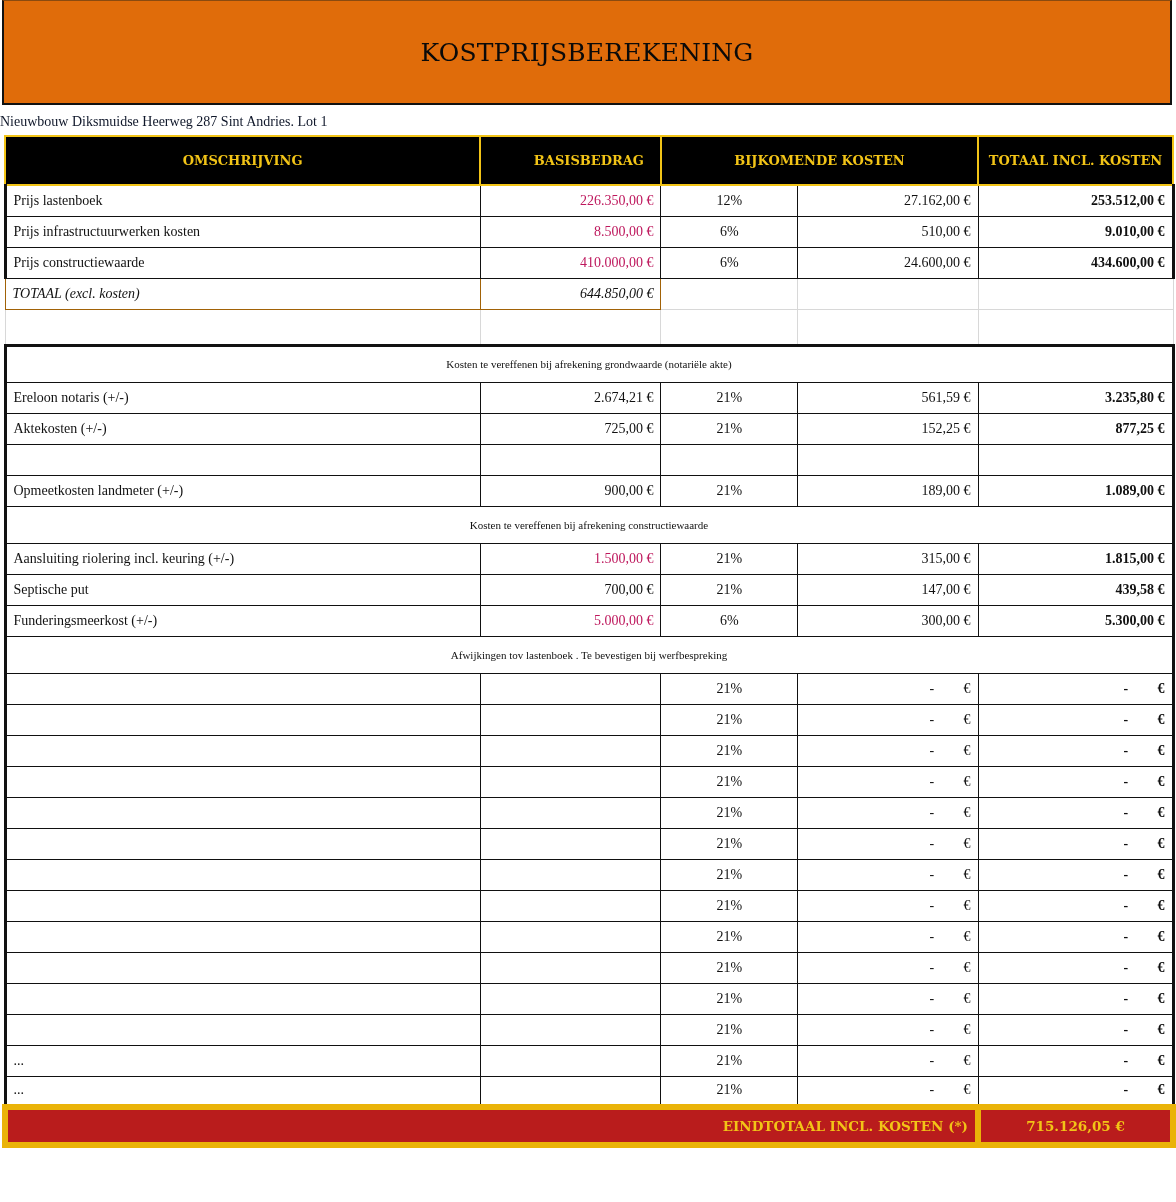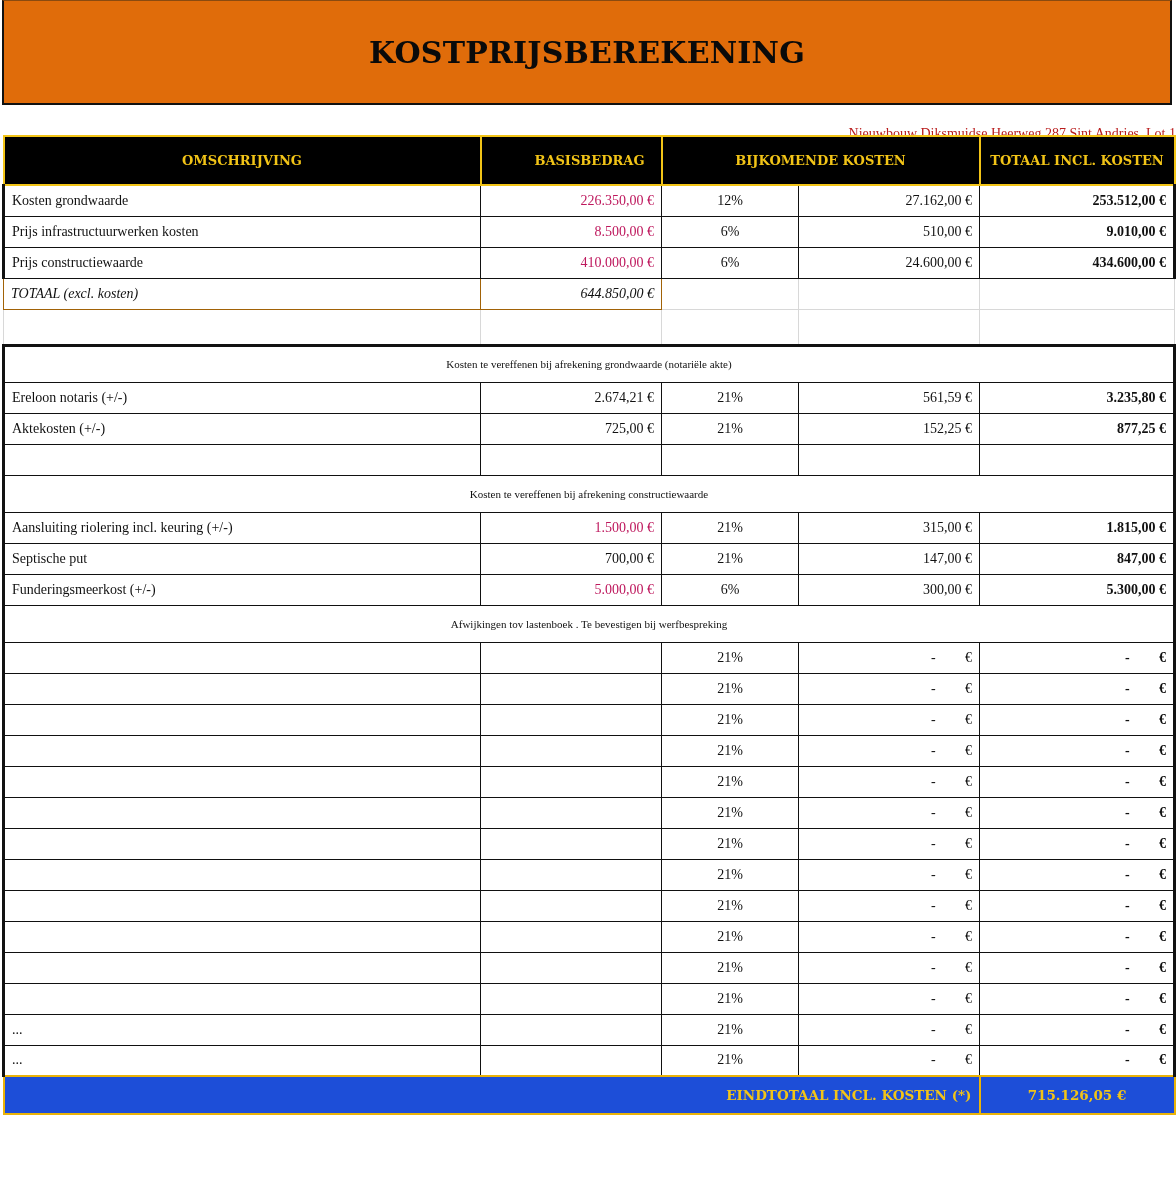--- a/index.html
+++ b/index.html
@@ -1,44 +1,44 @@
 <!DOCTYPE html>
 <html><head>
 <meta charset="utf-8">
 <style>
   html, body { margin:0; padding:0; background:#ffffff; }
   body { width:1176px; height:1202px; position:relative; overflow:hidden;
          font-family:"DejaVu Serif","Liberation Serif",serif; color:#111; }
   .title-bar { position:absolute; left:2px; top:0; width:1170px; height:105px;
                background:#e06c0a; border:2px solid #111; border-top:1px solid #8a4a10;
                box-sizing:border-box; display:flex; align-items:center; justify-content:center; }
-  .title-bar span { font-weight:bold; font-size:30px; letter-spacing:0.2px; color:#0a0a0a; }
-  .subtitle { position:absolute; left:0; top:126px; width:1176px; text-align:right;
-              font-size:14px; color:#b91c1c; font-family:"Liberation Serif",serif; }
+  .title-bar span { font-weight:normal; font-size:25px; letter-spacing:0.2px; color:#0a0a0a; }
+  .subtitle { position:absolute; left:0; top:114px; width:1176px; text-align:left;
+              font-size:14px; color:#0f172a; font-family:"Liberation Serif",serif; }
   table.sheet { position:absolute; left:2px; top:135px; border-collapse:collapse; table-layout:fixed; }
   table.sheet td { border:1px solid #111; font-size:14px; padding:0 7px; height:31px; box-sizing:border-box;
                    white-space:nowrap; overflow:hidden; font-family:"Liberation Serif",serif; }
   col.c1 { width:477px; } col.c2 { width:181px; } col.c3 { width:137px; } col.c4 { width:181px; } col.c5 { width:195px; }
   tr.hdr td { background:#000; color:#f2c417; font-weight:bold; font-size:14px; text-align:center; height:49px;
               border:2px solid #f2c417; font-family:"DejaVu Serif",serif; font-size:13px; }
   tr.hdr td.right { text-align:right; padding-right:16px; }
   .num { text-align:right; }
   .ctr { text-align:center; }
   .red { color:#be185d; }
   .bold { font-weight:bold; }
   .ital { font-style:italic; }
   tr.totaal td.bx { border:1px solid #a16207; }
   tr.blank td { border:1px solid #d8d8d8; border-bottom:3px solid #111; height:36px; }
   tr.totaal td.nb { border:1px solid #d8d8d8; }
   tr.section td { text-align:center; font-weight:normal; font-size:11px; height:37px; }
   tr.section.s1 td { border-top:3px solid #111; }
   td.edge-l { border-left:3px solid #111 !important; }
   td.edge-r { border-right:3px solid #111 !important; }
   tr.dash td.num .d { display:inline-block; width:34px; text-align:left; }
-  tr.foot td { background:#1d4ed8; color:#f2c417; font-weight:bold; height:38px; border:2px solid #eab308;
+  tr.foot td { background:#b91c1c; color:#f2c417; font-weight:bold; height:38px; border:6px solid #eab308;
                font-family:"DejaVu Serif",serif; font-size:13.5px; }
 </style>
 </head>
 <body>
 
 <div class="title-bar">
   <span>KOSTPRIJSBEREKENING</span>
 </div>
 <div class="subtitle">Nieuwbouw  Diksmuidse Heerweg 287 Sint Andries. Lot 1</div>
 
@@ -51,21 +51,21 @@
       <col class="c5">
     </colgroup>
   <tbody id="tbody">
     <tr class="hdr">
       <td>OMSCHRIJVING</td>
       <td class="right">BASISBEDRAG</td>
       <td colspan="2">BIJKOMENDE KOSTEN</td>
       <td>TOTAAL INCL. KOSTEN</td>
     </tr>
   <tr>
-        <td class="edge-l">Kosten grondwaarde</td>
+        <td class="edge-l">Prijs lastenboek</td>
         <td class="num red">226.350,00 €</td>
         <td class="ctr">12%</td>
         <td class="num">27.162,00 €</td>
         <td class="num bold edge-r">253.512,00 €</td>
       </tr>
       <tr>
         <td class="edge-l">Prijs infrastructuurwerken kosten</td>
         <td class="num red">8.500,00 €</td>
         <td class="ctr">6%</td>
         <td class="num">510,00 €</td>
@@ -109,36 +109,43 @@
         <td class="num">152,25 €</td>
         <td class="num bold edge-r">877,25 €</td>
       </tr>
       <tr>
         <td class="edge-l"></td>
         <td class="num"></td>
         <td class="ctr"></td>
         <td class="num"></td>
         <td class="num bold edge-r"></td>
       </tr>
+      <tr>
+        <td class="edge-l">Opmeetkosten landmeter (+/-)</td>
+        <td class="num">900,00 €</td>
+        <td class="ctr">21%</td>
+        <td class="num">189,00 €</td>
+        <td class="num bold edge-r">1.089,00 €</td>
+      </tr>
       <tr class="section s2">
         <td class="edge-l edge-r" colspan="5">Kosten te vereffenen bij afrekening constructiewaarde</td>
       </tr>
       <tr>
         <td class="edge-l">Aansluiting riolering incl. keuring (+/-)</td>
         <td class="num red">1.500,00 €</td>
         <td class="ctr">21%</td>
         <td class="num">315,00 €</td>
         <td class="num bold edge-r">1.815,00 €</td>
       </tr>
       <tr>
         <td class="edge-l">Septische put</td>
         <td class="num">700,00 €</td>
         <td class="ctr">21%</td>
         <td class="num">147,00 €</td>
-        <td class="num bold edge-r">847,00 €</td>
+        <td class="num bold edge-r">439,58 €</td>
       </tr>
       <tr>
         <td class="edge-l">Funderingsmeerkost (+/-)</td>
         <td class="num red">5.000,00 €</td>
         <td class="ctr">6%</td>
         <td class="num">300,00 €</td>
         <td class="num bold edge-r">5.300,00 €</td>
       </tr>
       <tr class="section">
         <td class="edge-l edge-r" colspan="5">Afwijkingen tov lastenboek . Te bevestigen bij werfbespreking</td>

